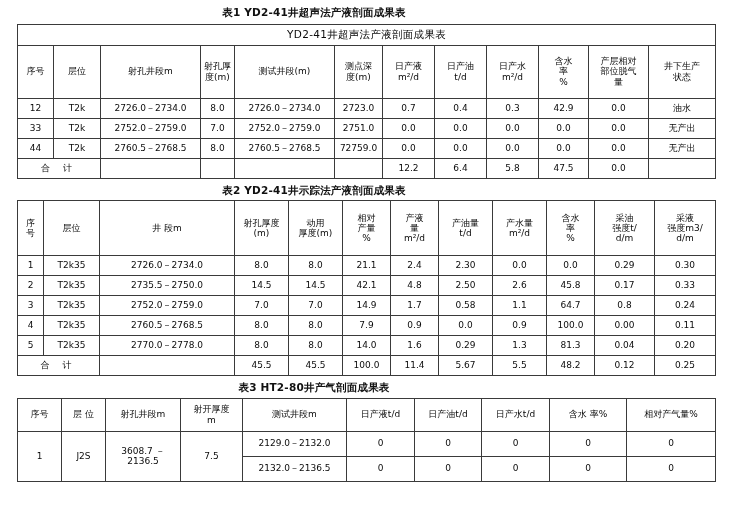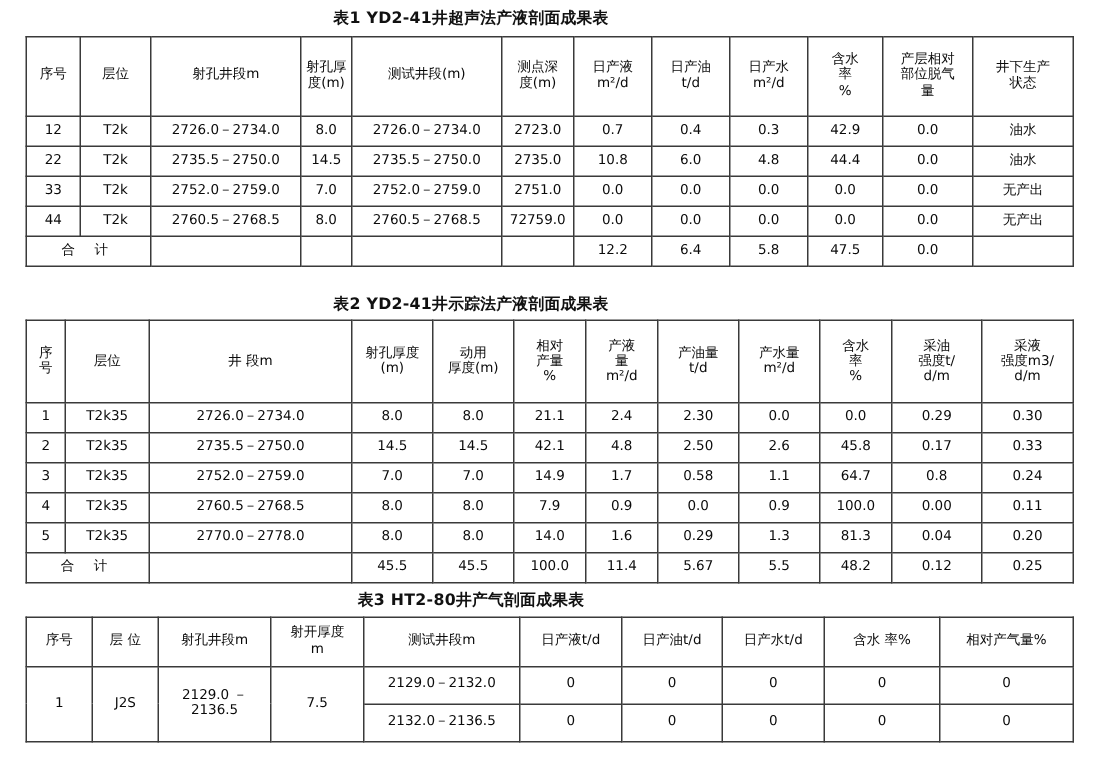--- a/index.html
+++ b/index.html
@@ -23,21 +23,21 @@
   }
   .tbl-title {
     text-align: center;
     font-size: 10.5px;
     font-weight: bold;
     letter-spacing: 0.2px;
     line-height: 1;
     color: #111;
   }
   .t1-title { padding-top: 7px; padding-bottom: 6px; }
-  .t2-title { padding-top: 20px; padding-bottom: 5px; }
+  .t2-title { padding-top: 6px; padding-bottom: 5px; }
   .t3-title { padding-top: 6px; padding-bottom: 5px; }
 
   table.grid {
     width: 698px;
     border-collapse: collapse;
     table-layout: fixed;
     font-size: 9px;
   }
   table.grid td, table.grid th {
     border: 1px solid #3a3a3a;
@@ -85,20 +85,23 @@
       <col style="width:100px">
         <col style="width:48px">
         <col style="width:52px">
         <col style="width:52px">
       <col style="width:52px">
         <col style="width:50px">
         <col style="width:60px">
         <col style="width:67px">
     </colgroup>
     <tbody>
+      <tr>
+        <td class="caption-cell" colspan="12">YD2-41井超声法产液剖面成果表</td>
+      </tr>
       <tr class="hdr h1">
         <td><span>序号</span></td>
         <td><span>层位</span></td>
         <td><span>射孔井段m</span></td>
         <td>
           <div>射孔厚</div>
             <div>度(m)</div>
         </td>
         <td><span>测试井段(m)</span></td>
         <td>
@@ -137,34 +140,20 @@
         <td>12</td>
         <td>T2k</td>
         <td>2726.0－2734.0</td>
         <td>8.0</td>
         <td>2726.0－2734.0</td>
         <td>2723.0</td>
         <td>0.7</td>
         <td>0.4</td>
         <td>0.3</td>
         <td>42.9</td>
-        <td>0.0</td>
-        <td>油水</td>
-      </tr>
-      <tr class="drow">
-        <td>22</td>
-        <td>T2k</td>
-        <td>2735.5－2750.0</td>
-        <td>14.5</td>
-        <td>2735.5－2750.0</td>
-        <td>2735.0</td>
-        <td>10.8</td>
-        <td>6.0</td>
-        <td>4.8</td>
-        <td>44.4</td>
         <td>0.0</td>
         <td>油水</td>
       </tr>
       <tr class="drow">
         <td>33</td>
         <td>T2k</td>
         <td>2752.0－2759.0</td>
         <td>7.0</td>
         <td>2752.0－2759.0</td>
         <td>2751.0</td>
@@ -390,21 +379,21 @@
         <td><span>日产油t/d</span></td>
         <td><span>日产水t/d</span></td>
         <td><span>含水 率%</span></td>
         <td><span>相对产气量%</span></td>
       </tr>
 
       <tr class="drow-t3">
         <td rowspan="2">1</td>
         <td rowspan="2">J2S</td>
         <td rowspan="2" class="t3-range">
-          <div>2129.0 －</div>
+          <div>3608.7 －</div>
           <div>2136.5</div>
         </td>
         <td rowspan="2">7.5</td>
         <td>2129.0－2132.0</td>
         <td>0</td>
         <td>0</td>
         <td>0</td>
         <td>0</td>
         <td>0</td>
       </tr>

